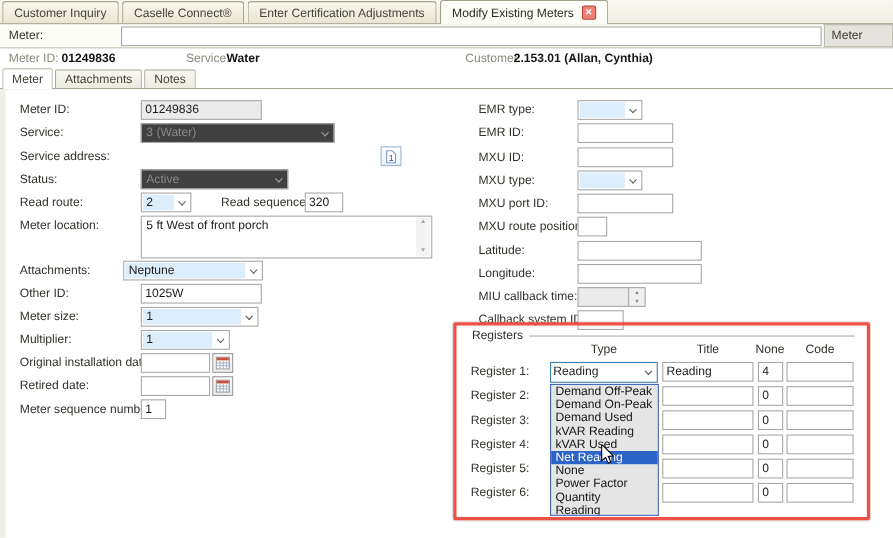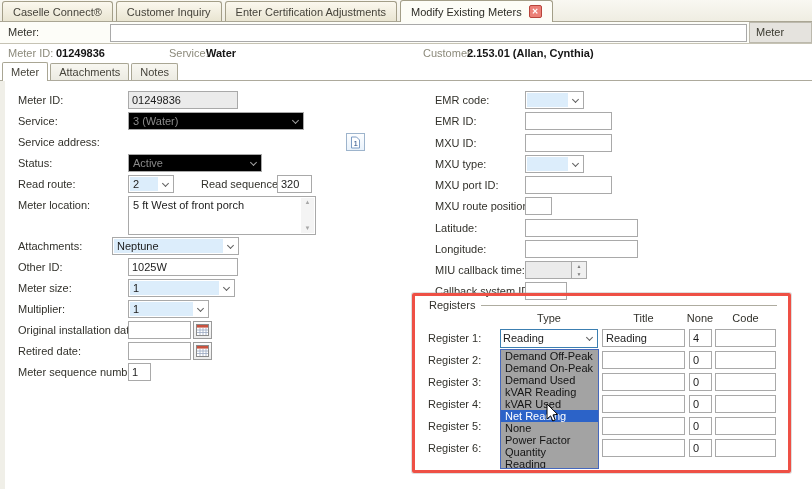--- a/index.html
+++ b/index.html
@@ -45,21 +45,21 @@
 
 .lbl { position:absolute; white-space:nowrap; color:#32312b; }
 .inp { position:absolute; height:18px; border:1px solid #a9a9a9; background:#fff;
        font-family:"Liberation Sans", sans-serif; font-size:11px; padding:1px 3px;
        color:#1c1c1c; }
 .inp.gray { background:#ebebeb; }
 .sel { position:absolute; height:18px; border:1px solid #a9a9a9; background:#fff; }
 .sel .val { position:absolute; left:1px; top:1px; bottom:1px; right:15px;
             padding:1px 3px; overflow:hidden; white-space:nowrap; color:#1c1c1c; }
 .sel.blue .val { background:#dcedfb; }
-.sel.dis { background:#000000; }
+.sel.dis { background:#404040; }
 .sel.dis .val { color:#8a8a8a; }
 .chev { position:absolute; right:5px; top:5px; width:5px; height:5px;
         border-right:1.4px solid #606060; border-bottom:1.4px solid #606060;
         transform:rotate(45deg); }
 .sel.dis .chev { border-color:#9f9f9f; }
 .icon-btn { position:absolute; width:19px; height:18px; border:1px solid #9db4cc;
             background:linear-gradient(#fdfeff,#e9f2fb); display:flex;
             align-items:center; justify-content:center; }
 .cal-btn { position:absolute; width:19px; height:18px; border:1px solid #9a9a9a;
            background:linear-gradient(#fcfcfc,#ebebeb); display:flex;
@@ -86,37 +86,37 @@
 .reg-hdr { position:absolute; top:312px; text-align:center; color:#32312b; z-index:3; }
 .reg-lbl { position:absolute; left:428px; width:70px; text-align:left; color:#32312b; z-index:3; }
 .reg-inp { position:absolute; height:18px; border:1px solid #a9a9a9; background:#fff;
            font-family:"Liberation Sans", sans-serif; font-size:11px; padding:1px 3px;
            color:#1c1c1c; z-index:3; }
 .combo-open { position:absolute; left:500px; top:329px; width:98px; height:19px;
               border:1px solid #3c7fb1; background:#fff; z-index:4; }
 .combo-open .val { position:absolute; left:2px; top:2px; right:16px; overflow:hidden;
                    white-space:nowrap; color:#1c1c1c; }
 .dropdown { position:absolute; left:500px; top:349px; width:99px; height:120px;
-            border:1px solid #4668bd; background:#a3a3a3; z-index:10; overflow:hidden; }
+            border:1px solid #4668bd; background:#e5e5e5; z-index:10; overflow:hidden; }
 .dd-item { height:12px; line-height:12px; padding-left:4px; white-space:nowrap;
            color:#141414; overflow:hidden; }
 .dd-item.hl { background:#2c63c8; color:#fff; }
 .cursor { position:absolute; left:546px; top:404px; z-index:20; }
 </style>
 </head>
 <body>
 
 <div class="screen">
 
   <div class="tabbar">
     <div class="tab">
+      <span>Customer Inquiry</span>
+    </div>
+    <div class="tab">
       <span>Caselle Connect®</span>
-    </div>
-    <div class="tab">
-      <span>Customer Inquiry</span>
     </div>
     <div class="tab">
       <span>Enter Certification Adjustments</span>
     </div>
     <div class="tab active">
       <span>Modify Existing Meters</span>
       <span class="close-box">✕</span>
     </div>
   </div>
 
@@ -174,21 +174,21 @@
 
   <span class="lbl" style="left:18px;top:178px">Read route:</span>
   <div class="sel blue" style="left:128px;top:175px;width:46px">
     <span class="val">2</span>
     <span class="chev"></span>
   </div>
   <span class="lbl" style="left:201px;top:178px">Read sequence:</span>
   <input class="inp" style="left: 277px; top: 175px; width: 35px;" value="320">
 
   <span class="lbl" style="left:18px;top:199px">Meter location:</span>
-  <div class="textarea" style="left:128px;top:196px;width:188px;height:39px">
+  <div class="textarea" style="left:128px;top:196px;width:265px;height:39px">
     <span class="text">5 ft West of front porch</span>
     <div class="scrollstrip">
       <span class="sb" style="top:0">▲</span>
       <span class="sb" style="bottom:0">▼</span>
     </div>
   </div>
 
   <span class="lbl" style="left:18px;top:240px">Attachments:</span>
   <div class="sel blue" style="left:112px;top:237px;width:127px">
     <span class="val">Neptune</span>
@@ -226,21 +226,21 @@
     <svg width="13" height="12" viewBox="0 0 13 12">
       <rect x="0.5" y="0.5" width="12" height="11" fill="#ffffff" stroke="#8a8a8a"></rect>
       <rect x="1" y="1" width="11" height="2.6" fill="#c8523f"></rect>
       <path d="M1,6 h11 M1,8.5 h11 M4,4 v7 M7,4 v7 M10,4 v7" stroke="#9aa7c0" stroke-width="0.8"></path>
     </svg>
   </div>
 
   <span class="lbl" style="left:18px;top:366px">Meter sequence number:</span>
   <input class="inp" style="left: 128px; top: 363px; width: 23px;" value="1">
 
-  <span class="lbl" style="left:435px;top:94px">EMR code:</span>
+  <span class="lbl" style="left:435px;top:94px">EMR type:</span>
   <div class="sel blue" style="left:525px;top:91px;width:59px">
     <span class="val"></span>
     <span class="chev"></span>
   </div>
 
   <span class="lbl" style="left:435px;top:115px">EMR ID:</span>
   <input class="inp" style="left: 525px; top: 112px; width: 87px;" value="">
 
   <span class="lbl" style="left:435px;top:137px">MXU ID:</span>
   <input class="inp" style="left: 525px; top: 134px; width: 87px;" value="">

